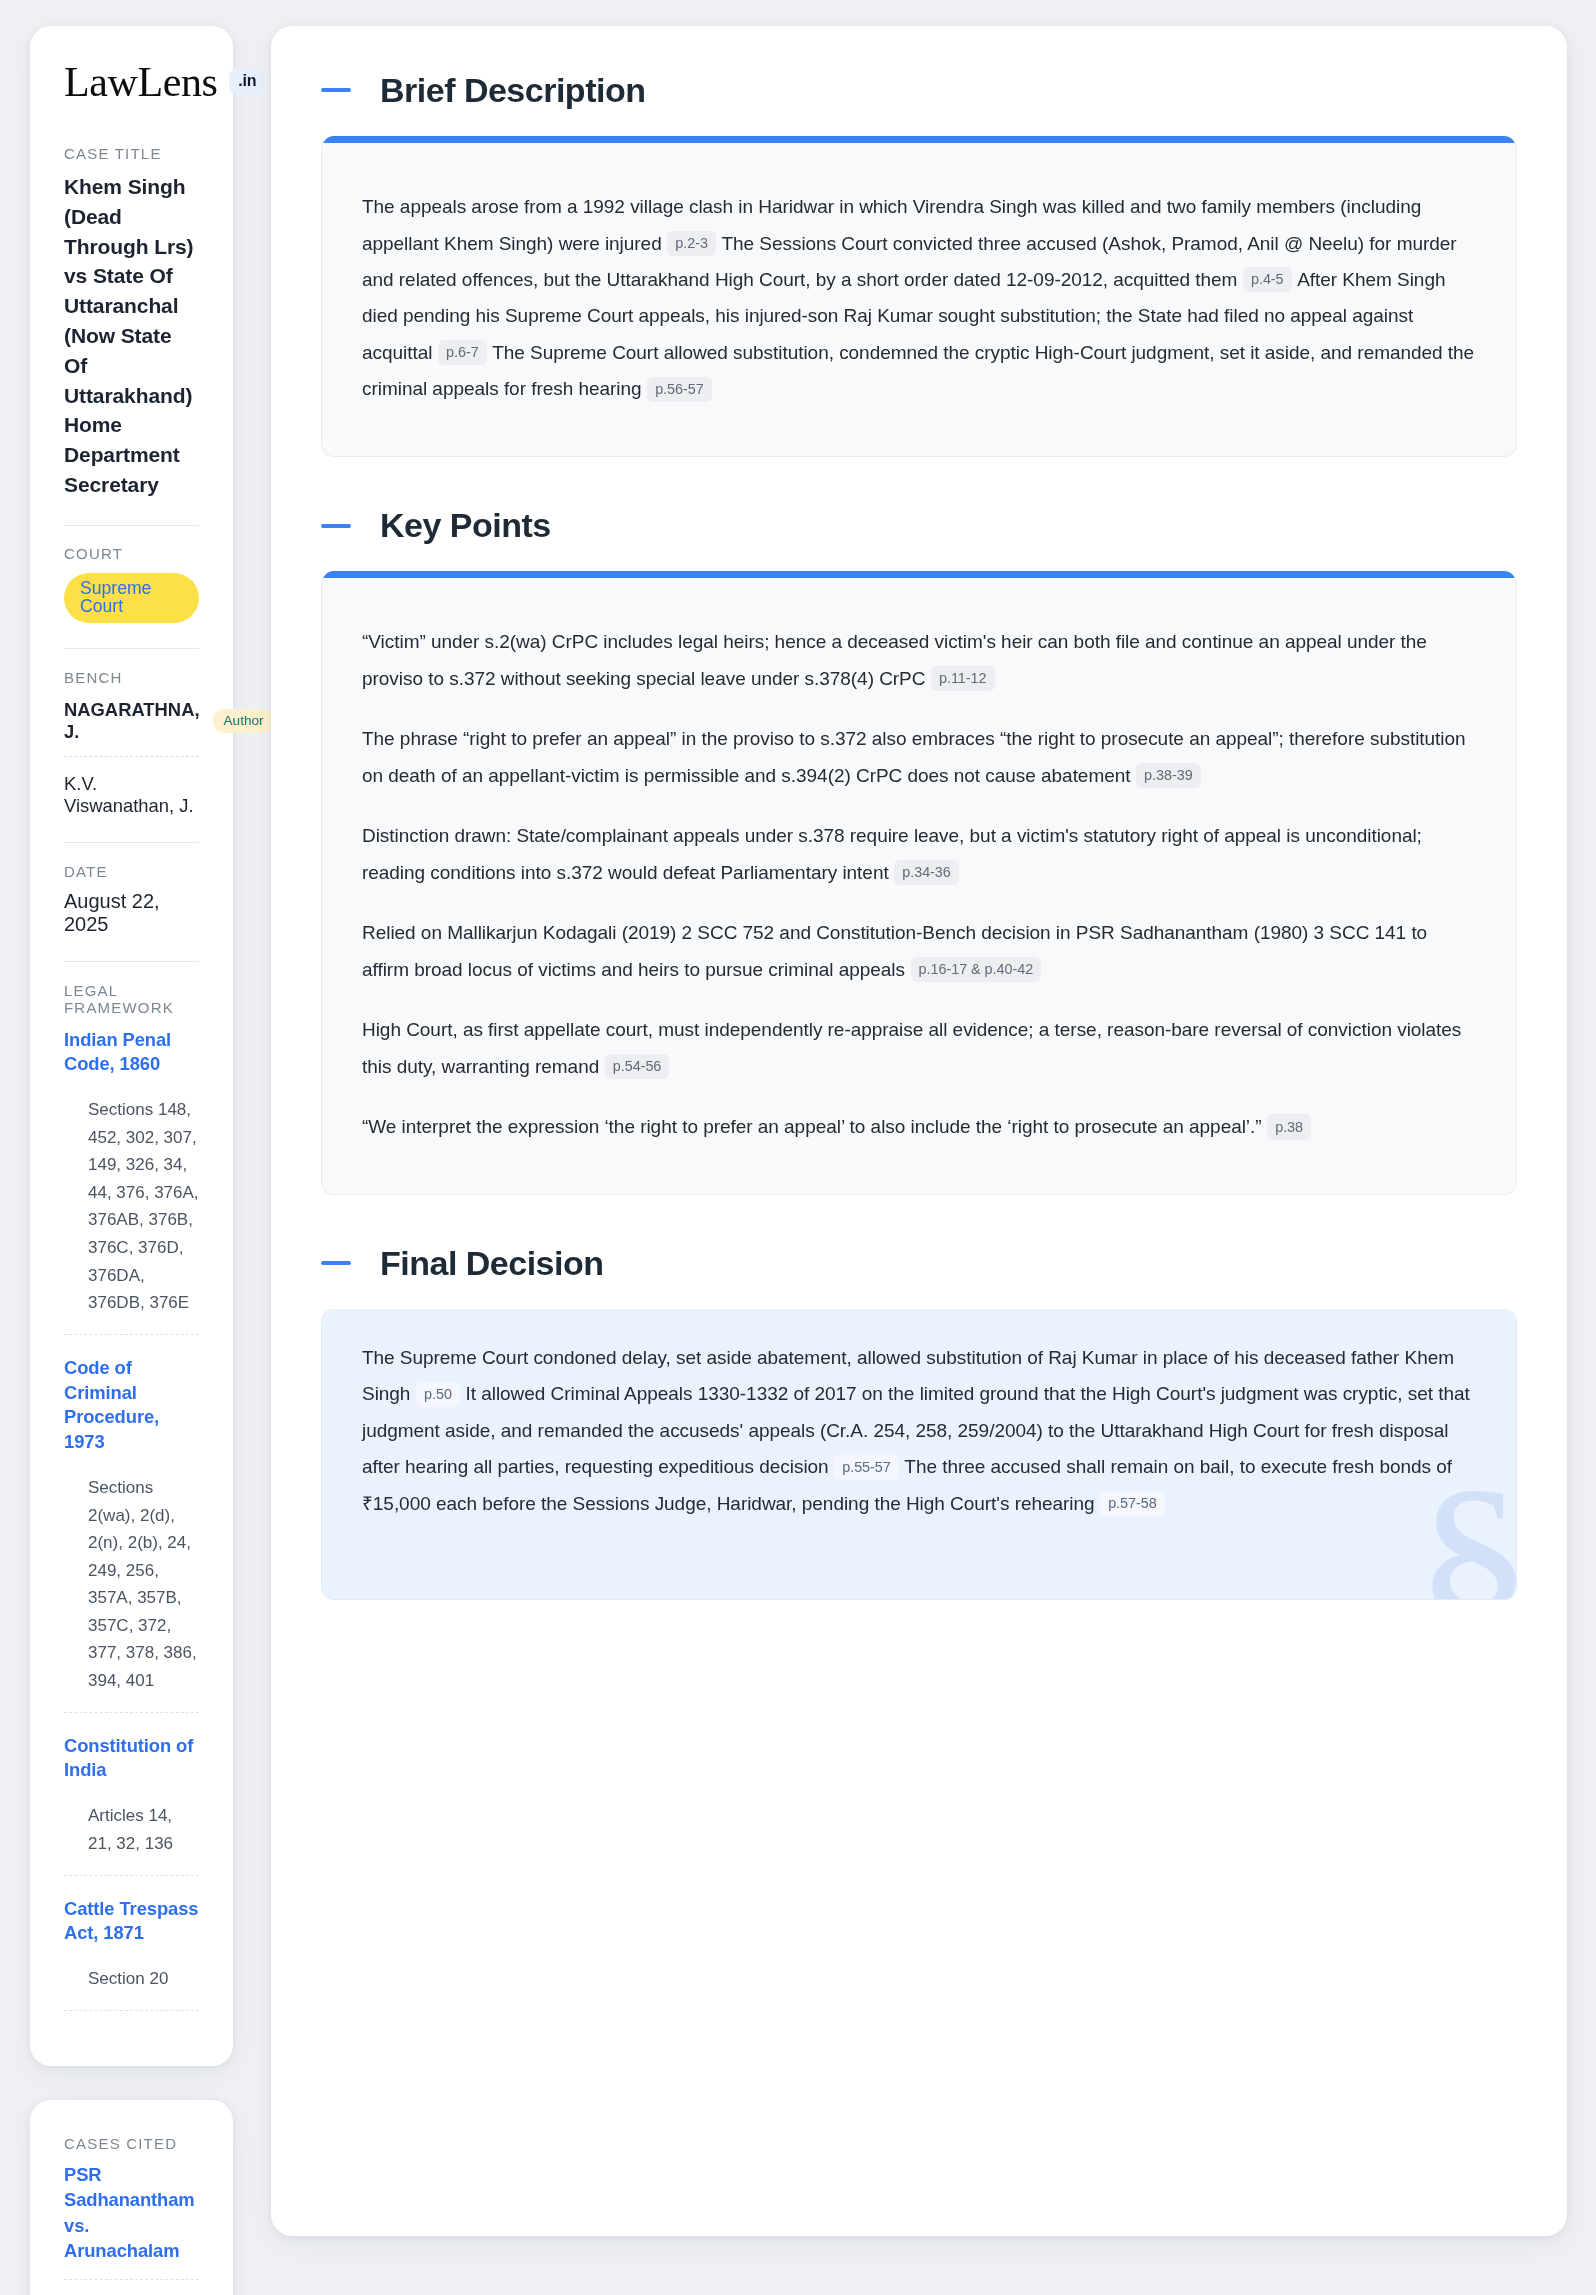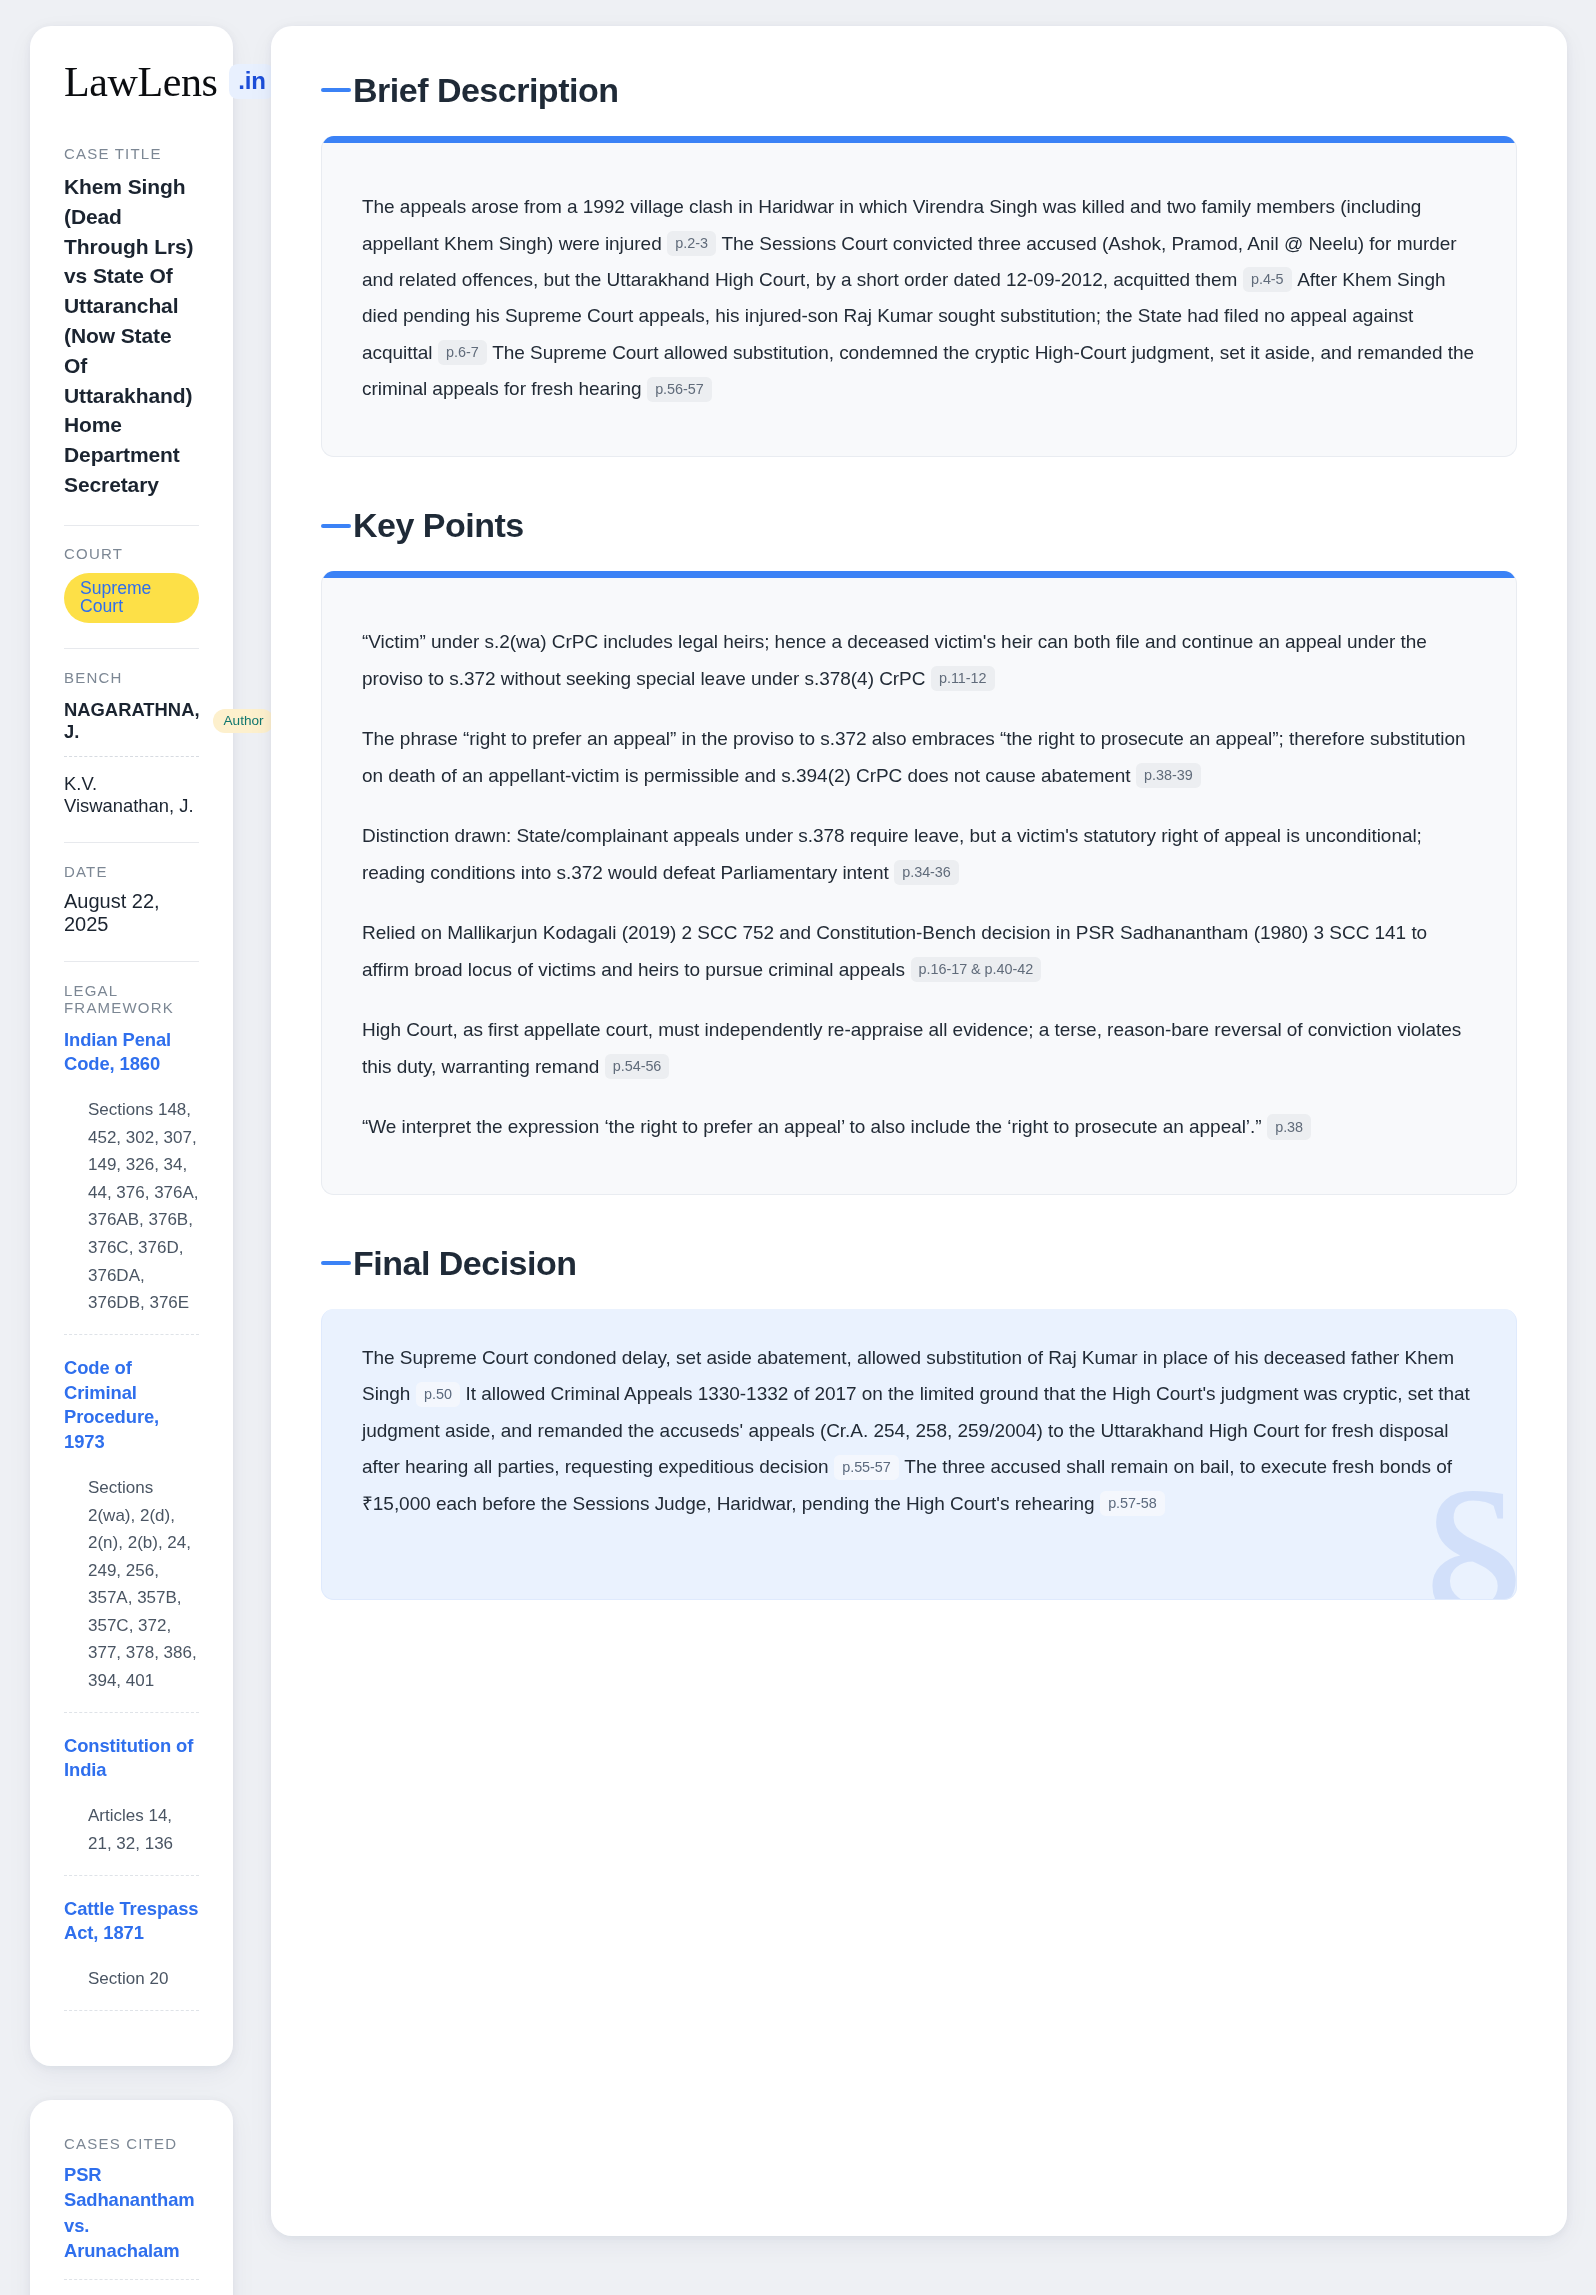--- a/index.html
+++ b/index.html
@@ -49,22 +49,22 @@
   .logo-word {
     font-family: "Liberation Serif", serif;
     font-size: 42px;
     line-height: 1;
     letter-spacing: -0.4px;
     color: #0b0d10;
     font-weight: 400;
   }
   .logo-tld {
     background: #e8f0fe;
-    color: #1d4ed8;
-    font-size: 24px;
+    color: #0f172a;
+    font-size: 16px;
     font-weight: 700;
     padding: 5.6px 8.8px 6.4px 8.8px;
     border-radius: 8.8px;
     line-height: 1;
     letter-spacing: -0.2px;
   }
 
   .field { padding-bottom: 3.2px; }
 
   .field-label {
@@ -170,21 +170,21 @@
     box-shadow: 0 1.6px 8px rgba(24,39,75,.055), 0 8px 27px rgba(24,39,75,.05);
     padding: 46px 50px 56px 50px;
     min-height: 2210px;
   }
 
   .section + .section { margin-top: 50px; }
 
   .section-head {
     display: flex;
     align-items: center;
-    gap: 2px;
+    gap: 29px;
     margin-bottom: 27px;
   }
   .head-dash {
     width: 30px;
     height: 4px;
     border-radius: 2.4px;
     background: #3b82f6;
     flex: 0 0 30px;
   }
   .section-title {

